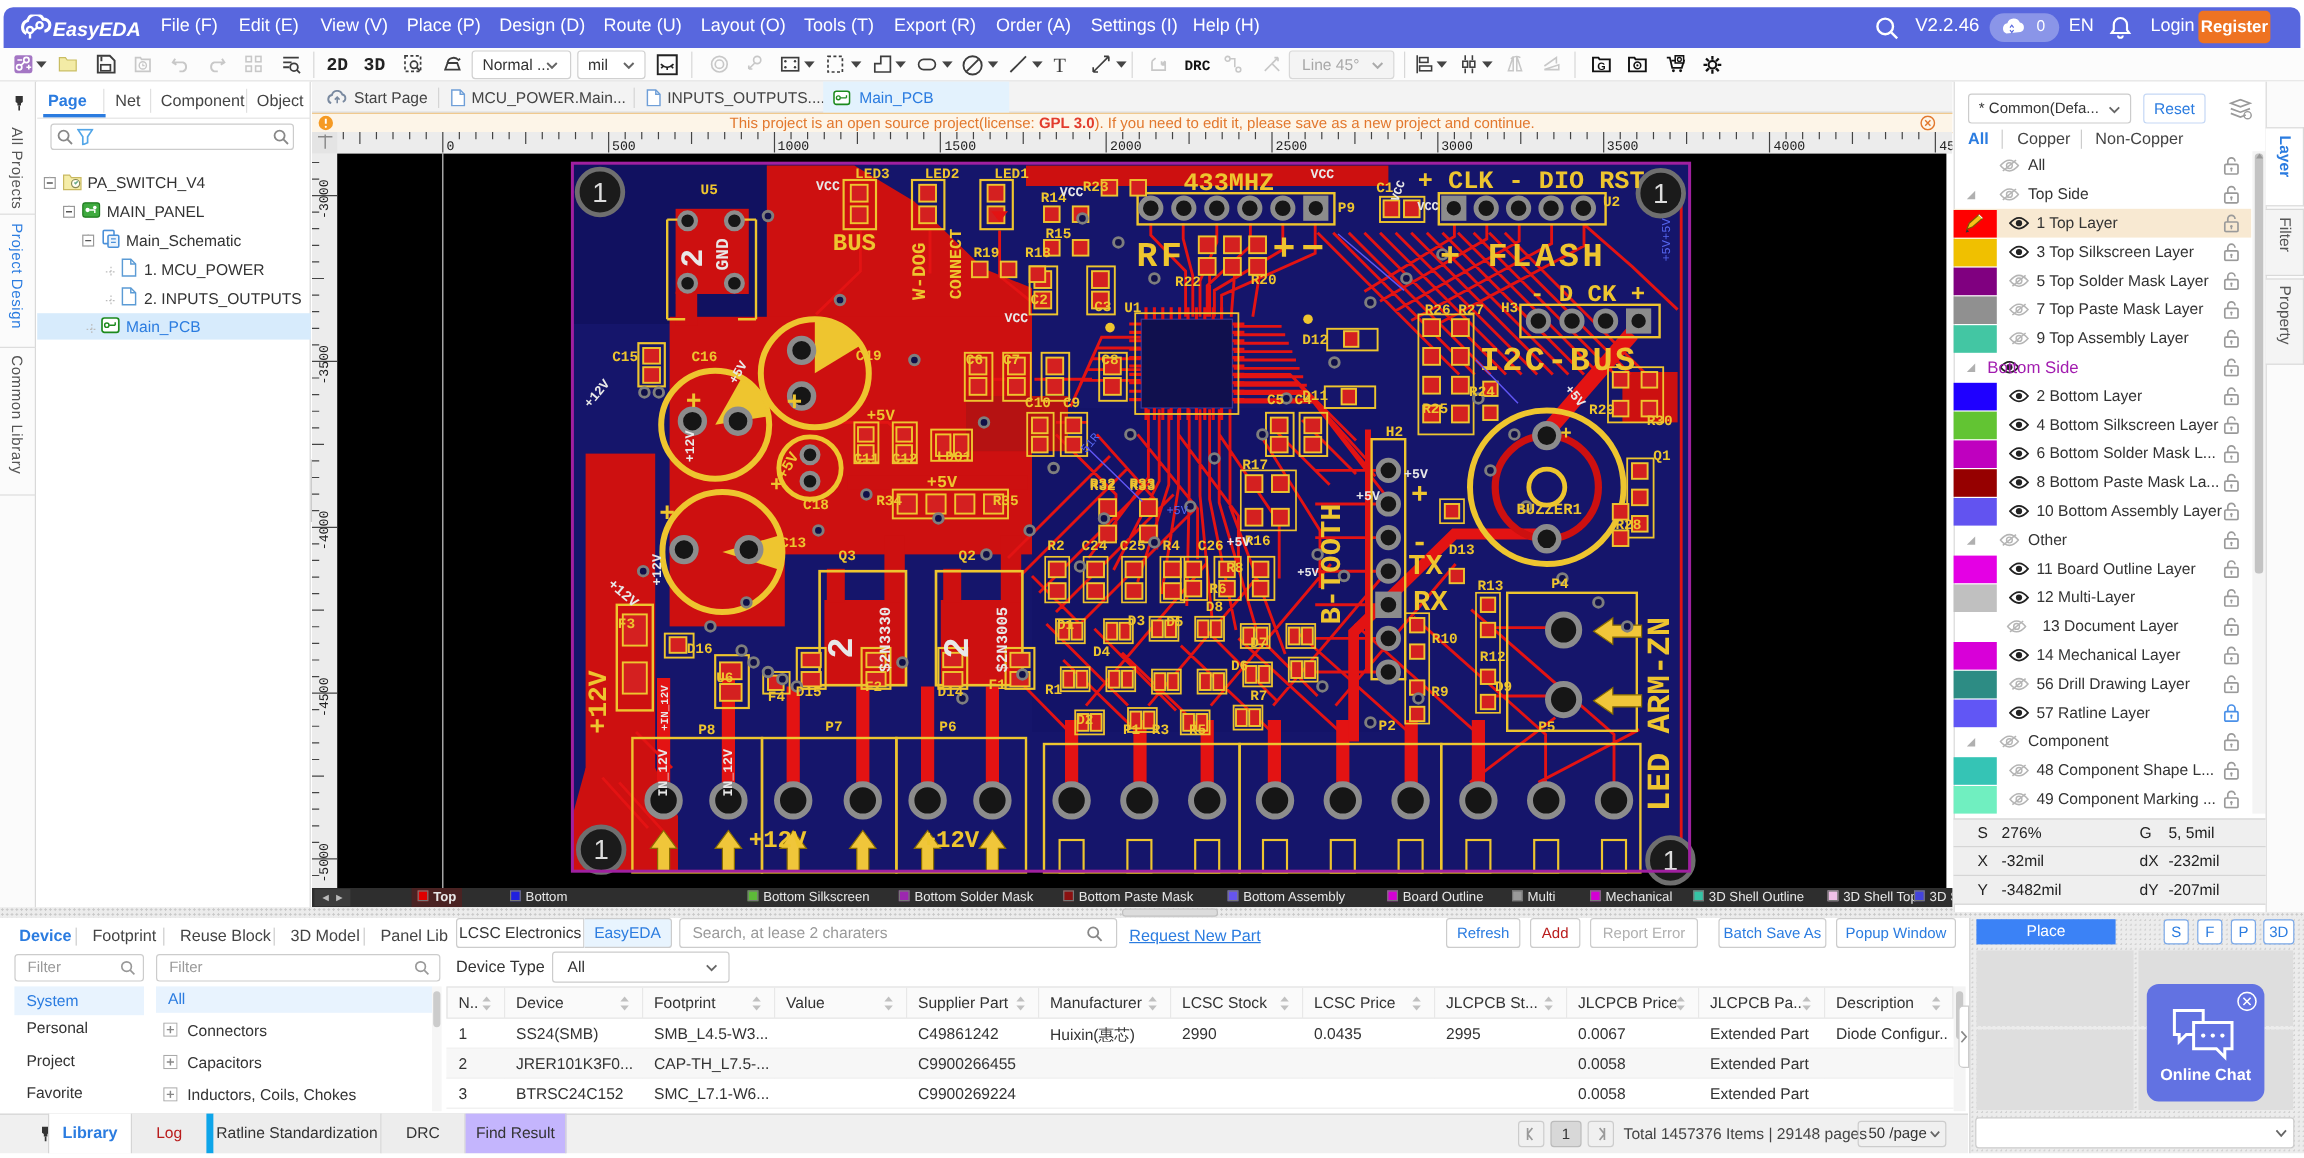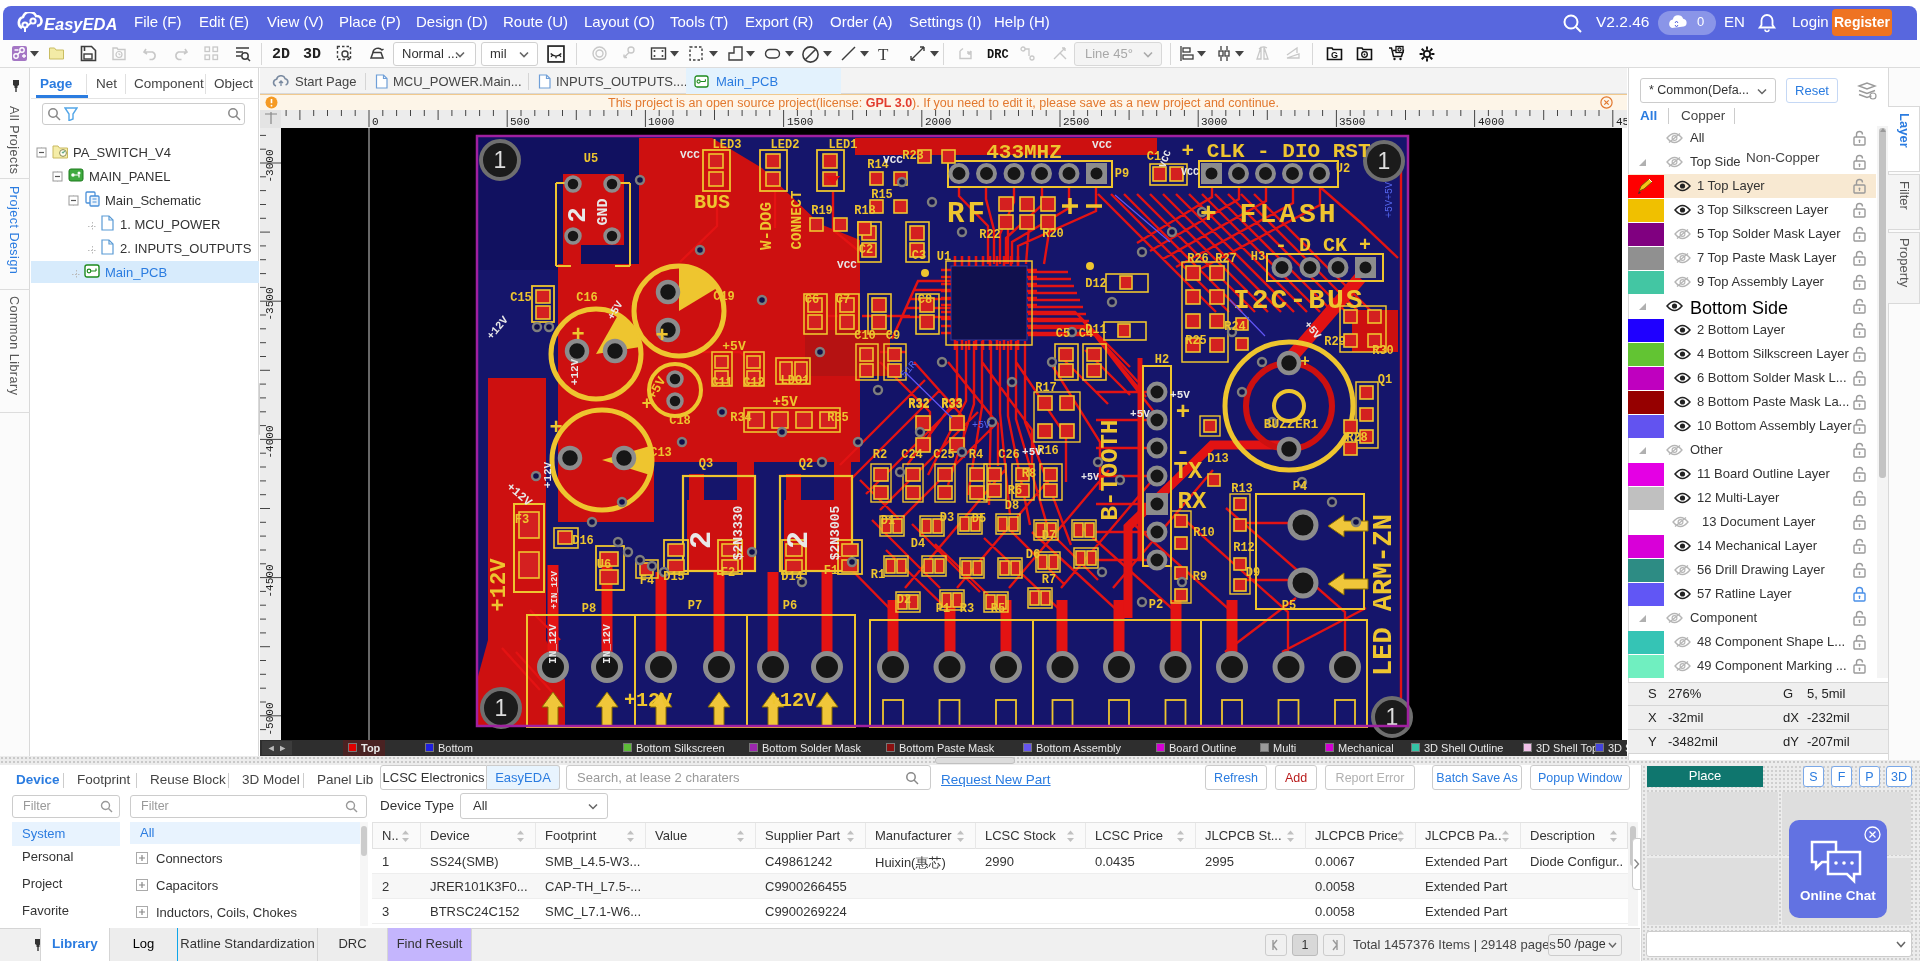--- a/index.html
+++ b/index.html
@@ -975,21 +975,21 @@
     <circle cx="16" cy="14" r="3" fill="none" stroke="#9a9a9a" stroke-width="1.2"></circle>
   </svg>
 <svg class="abs" style="left:1898px;top:76px;" width="10" height="14" viewBox="0 0 10 14">
     <path d="M2 1 h6 v5 l-1.5 1 v2 h-3 v-2 L2 6 z" fill="#333"></path>
     <path d="M5 9 v4" stroke="#333" stroke-width="1.4"></path>
   </svg>
 <div class="abs" style="left:1640px;top:108px;font-size:13.5px;color:#2b7ce0;font-weight:bold;">All</div>
 <div class="abs" style="left:1668px;top:108px;width:1px;height:16px;background:#ccc;"></div>
 <div class="abs" style="left:1681px;top:108px;font-size:13.5px;color:#444;">Copper</div>
 <div class="abs" style="left:1734px;top:108px;width:1px;height:16px;background:#ccc;"></div>
-<div class="abs" style="left:1746px;top:108px;font-size:13.5px;color:#444;margin-top:42px;">Non-Copper</div>
+<div class="abs" style="left:1746px;top:108px;font-size:13.5px;color:#444;">Non-Copper</div>
 <svg class="abs" style="left:1666px;top:132px;" width="17" height="12" viewBox="0 0 17 12">
     <path d="M1 6 Q8.5 -3 16 6 Q8.5 15 1 6 z" fill="none" stroke="#b5b5b5" stroke-width="1.3"></path>
     <circle cx="8.5" cy="6" r="2.4" fill="none" stroke="#b5b5b5" stroke-width="1.2"></circle>
     <path d="M3 10.5 L14 1.5" stroke="#b5b5b5" stroke-width="1.3"></path>
   </svg>
 <div class="abs" style="left:1690px;top:130px;font-size:13px;color:#333;white-space:nowrap;">All</div>
 <svg class="abs" style="left:1852px;top:130px;" width="15" height="16" viewBox="0 0 15 16">
     <rect x="2" y="7" width="11" height="8" rx="1" fill="none" stroke="#9a9a9a" stroke-width="1.4"></rect>
     <path d="M4.5 7 V4.5 a3 3 0 0 1 6 0" fill="none" stroke="#9a9a9a" stroke-width="1.4"></path>
     <circle cx="7.5" cy="10.5" r="1" fill="#9a9a9a"></circle>
@@ -1079,21 +1079,21 @@
     <circle cx="7.5" cy="10.5" r="1" fill="#9a9a9a"></circle>
     <path d="M7.5 11 v2" stroke="#9a9a9a" stroke-width="1.2"></path>
   </svg>
 <svg class="abs" style="left:1638px;top:302px;" width="9" height="9" viewBox="0 0 9 9">
     <path d="M8 1 L8 8 L1 8 z" fill="#b0b0b0"></path>
   </svg>
 <svg class="abs" style="left:1666px;top:300px;" width="17" height="12" viewBox="0 0 17 12">
     <path d="M1 6 Q8.5 -3 16 6 Q8.5 15 1 6 z" fill="none" stroke="#222" stroke-width="1.5"></path>
     <circle cx="8.5" cy="6" r="2.6" fill="#222"></circle>
   </svg>
-<div class="abs" style="left:1690px;top:298px;font-size:18px;color:#000000;white-space:nowrap;">Bottom Side</div>
+<div class="abs" style="left:1656px;top:298px;font-size:14px;color:#a21caf;white-space:nowrap;">Bottom Side</div>
 <svg class="abs" style="left:1852px;top:298px;" width="15" height="16" viewBox="0 0 15 16">
     <rect x="2" y="7" width="11" height="8" rx="1" fill="none" stroke="#9a9a9a" stroke-width="1.4"></rect>
     <path d="M4.5 7 V4.5 a3 3 0 0 1 6 0" fill="none" stroke="#9a9a9a" stroke-width="1.4"></path>
     <circle cx="7.5" cy="10.5" r="1" fill="#9a9a9a"></circle>
     <path d="M7.5 11 v2" stroke="#9a9a9a" stroke-width="1.2"></path>
   </svg>
 <div class="abs" style="left:1628px;top:318.5px;width:36px;height:23px;background:#1f00ff;"></div>
 <svg class="abs" style="left:1674px;top:324px;" width="17" height="12" viewBox="0 0 17 12">
     <path d="M1 6 Q8.5 -3 16 6 Q8.5 15 1 6 z" fill="none" stroke="#222" stroke-width="1.5"></path>
     <circle cx="8.5" cy="6" r="2.6" fill="#222"></circle>
@@ -1469,40 +1469,40 @@
 <div class="abs" style="left:1315px;top:904px;font-size:13px;color:#333;white-space:nowrap;overflow:hidden;width:96px;">0.0058</div>
 <div class="abs" style="left:1425px;top:904px;font-size:13px;color:#333;white-space:nowrap;overflow:hidden;width:91px;">Extended Part</div>
 <div class="abs" style="left:1628px;top:822px;width:10px;height:104px;background:#f4f4f4;"></div>
 <div class="abs" style="left:1630px;top:826px;width:6px;height:40px;background:#c8c8c8;border-radius:3px;"></div>
 <div class="abs" style="left:0;top:928px;width:1640px;height:33px;background:#f0f0f0;border-top:1px solid #d5d5d5;"></div>
 <svg class="abs" style="left:33px;top:938px;" width="10" height="14" viewBox="0 0 10 14">
     <path d="M2 1 h6 v5 l-1.5 1 v2 h-3 v-2 L2 6 z" fill="#333"></path>
     <path d="M5 9 v4" stroke="#333" stroke-width="1.4"></path>
   </svg>
 <div class="abs" style="left:40px;top:928px;width:70px;height:33px;background:#fff;border-left:1px solid #d5d5d5;border-right:1px solid #d5d5d5;color:#2b7ce0;font-size:13.5px;font-weight:bold;text-align:center;line-height:32px;">Library</div>
-<div class="abs" style="left:110px;top:928px;width:68px;height:33px;border-right:1px solid #0ea5e9;background:#ededed;color:#000000;font-size:13px;text-align:center;line-height:32px;">Log</div>
+<div class="abs" style="left:110px;top:928px;width:68px;height:33px;border-right:6px solid #0ea5e9;background:#ededed;color:#b91c1c;font-size:13px;text-align:center;line-height:32px;">Log</div>
 <div class="abs" style="left:178px;top:928px;width:140px;height:33px;border-right:1px solid #d5d5d5;background:#ededed;color:#333;font-size:13px;text-align:center;line-height:32px;">Ratline Standardization</div>
 <div class="abs" style="left:318px;top:928px;width:70px;height:33px;border-right:1px solid #d5d5d5;background:#ededed;color:#333;font-size:13px;text-align:center;line-height:32px;">DRC</div>
 <div class="abs" style="left:388px;top:928px;width:84px;height:33px;border-right:1px solid #d5d5d5;background:#c4b5fd;color:#333;font-size:13px;text-align:center;line-height:32px;">Find Result</div>
 <div class="abs" style="left:1265px;top:934px;width:22px;height:22px;border:1px solid #ccc;border-radius:3px;"></div>
 <svg class="abs" style="left:1270px;top:939px;" width="12" height="12" viewBox="0 0 12 12">
     <path d="M7 1 L3 6 L7 11 M3 1 v10" fill="none" stroke="#999" stroke-width="1.4"></path>
   </svg>
 <div class="abs" style="left:1292px;top:934px;width:26px;height:22px;border:1px solid #bbb;background:#d8d8d8;border-radius:3px;font-size:12.5px;color:#333;text-align:center;line-height:21px;">1</div>
 <div class="abs" style="left:1323px;top:934px;width:22px;height:22px;border:1px solid #ccc;border-radius:3px;"></div>
 <svg class="abs" style="left:1328px;top:939px;" width="12" height="12" viewBox="0 0 12 12">
     <path d="M5 1 L9 6 L5 11 M9 1 v10" fill="none" stroke="#999" stroke-width="1.4"></path>
   </svg>
 <div class="abs" style="left:1353px;top:937px;font-size:13px;color:#444;">Total 1457376 Items | 29148 pages</div>
 <div class="abs" style="left:1548px;top:934px;width:74px;height:22px;border:1px solid #ccc;border-radius:3px;font-size:12.5px;color:#333;padding:2px 0 0 8px;">50 /page</div>
 <svg class="abs" style="left:1608px;top:942px;" width="9" height="6" viewBox="0 0 9 6">
     <path d="M1 1 L4.5 5 L8 1" fill="none" stroke="#666" stroke-width="1.4"></path>
   </svg>
 <div class="abs" style="left:1641px;top:765px;width:279px;height:196px;background:#ececec;background-image:radial-gradient(#cfcfcf 0.8px,transparent 0.8px);background-size:4px 4px;border-left:1px solid #d5d5d5;"></div>
-<div class="abs" style="left:1647px;top:766px;width:116px;height:21px;background:#0f766e;color:#fff;font-size:13px;text-align:center;line-height:20px;">Place</div>
+<div class="abs" style="left:1647px;top:766px;width:116px;height:21px;background:#3b82f6;color:#fff;font-size:13px;text-align:center;line-height:20px;">Place</div>
 <div class="abs" style="left:1803px;top:766px;width:21px;height:21px;background:#fff;border:1px solid #7aa8e8;border-radius:3px;color:#2b7ce0;font-size:12.5px;text-align:center;line-height:20px;">S</div>
 <div class="abs" style="left:1831px;top:766px;width:21px;height:21px;background:#fff;border:1px solid #7aa8e8;border-radius:3px;color:#2b7ce0;font-size:12.5px;text-align:center;line-height:20px;">F</div>
 <div class="abs" style="left:1859px;top:766px;width:21px;height:21px;background:#fff;border:1px solid #7aa8e8;border-radius:3px;color:#2b7ce0;font-size:12.5px;text-align:center;line-height:20px;">P</div>
 <div class="abs" style="left:1886px;top:766px;width:26px;height:21px;background:#fff;border:1px solid #7aa8e8;border-radius:3px;color:#2b7ce0;font-size:12.5px;text-align:center;line-height:20px;">3D</div>
 <div class="abs" style="left:1647px;top:792px;width:131px;height:63px;background:#dedede;"></div>
 <div class="abs" style="left:1782px;top:792px;width:129px;height:63px;background:#dedede;"></div>
 <div class="abs" style="left:1647px;top:858px;width:131px;height:67px;background:#dedede;"></div>
 <div class="abs" style="left:1782px;top:858px;width:129px;height:67px;background:#dedede;"></div>
 <div class="abs" style="left:1789px;top:820px;width:98px;height:98px;background:#6272e2;border-radius:10px;"></div>
 <svg class="abs" style="left:1864px;top:826px;" width="17" height="17" viewBox="0 0 17 17">

